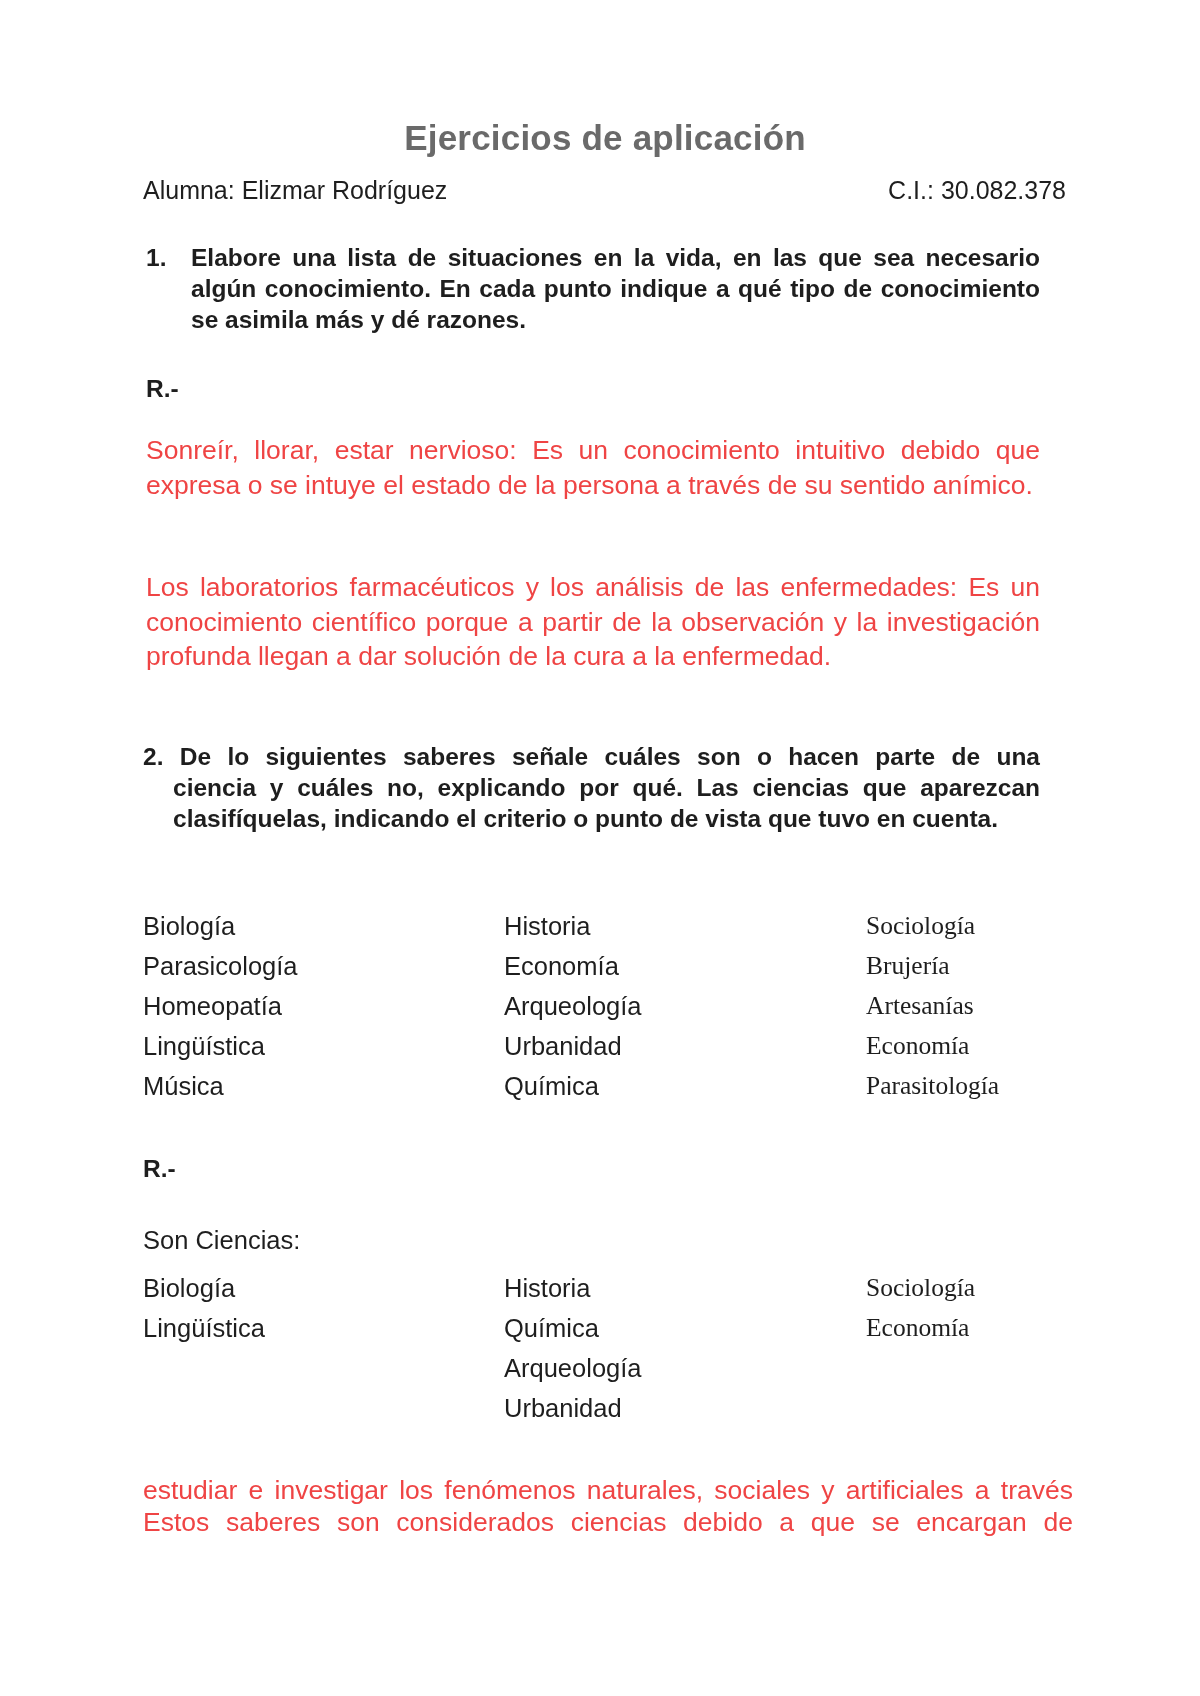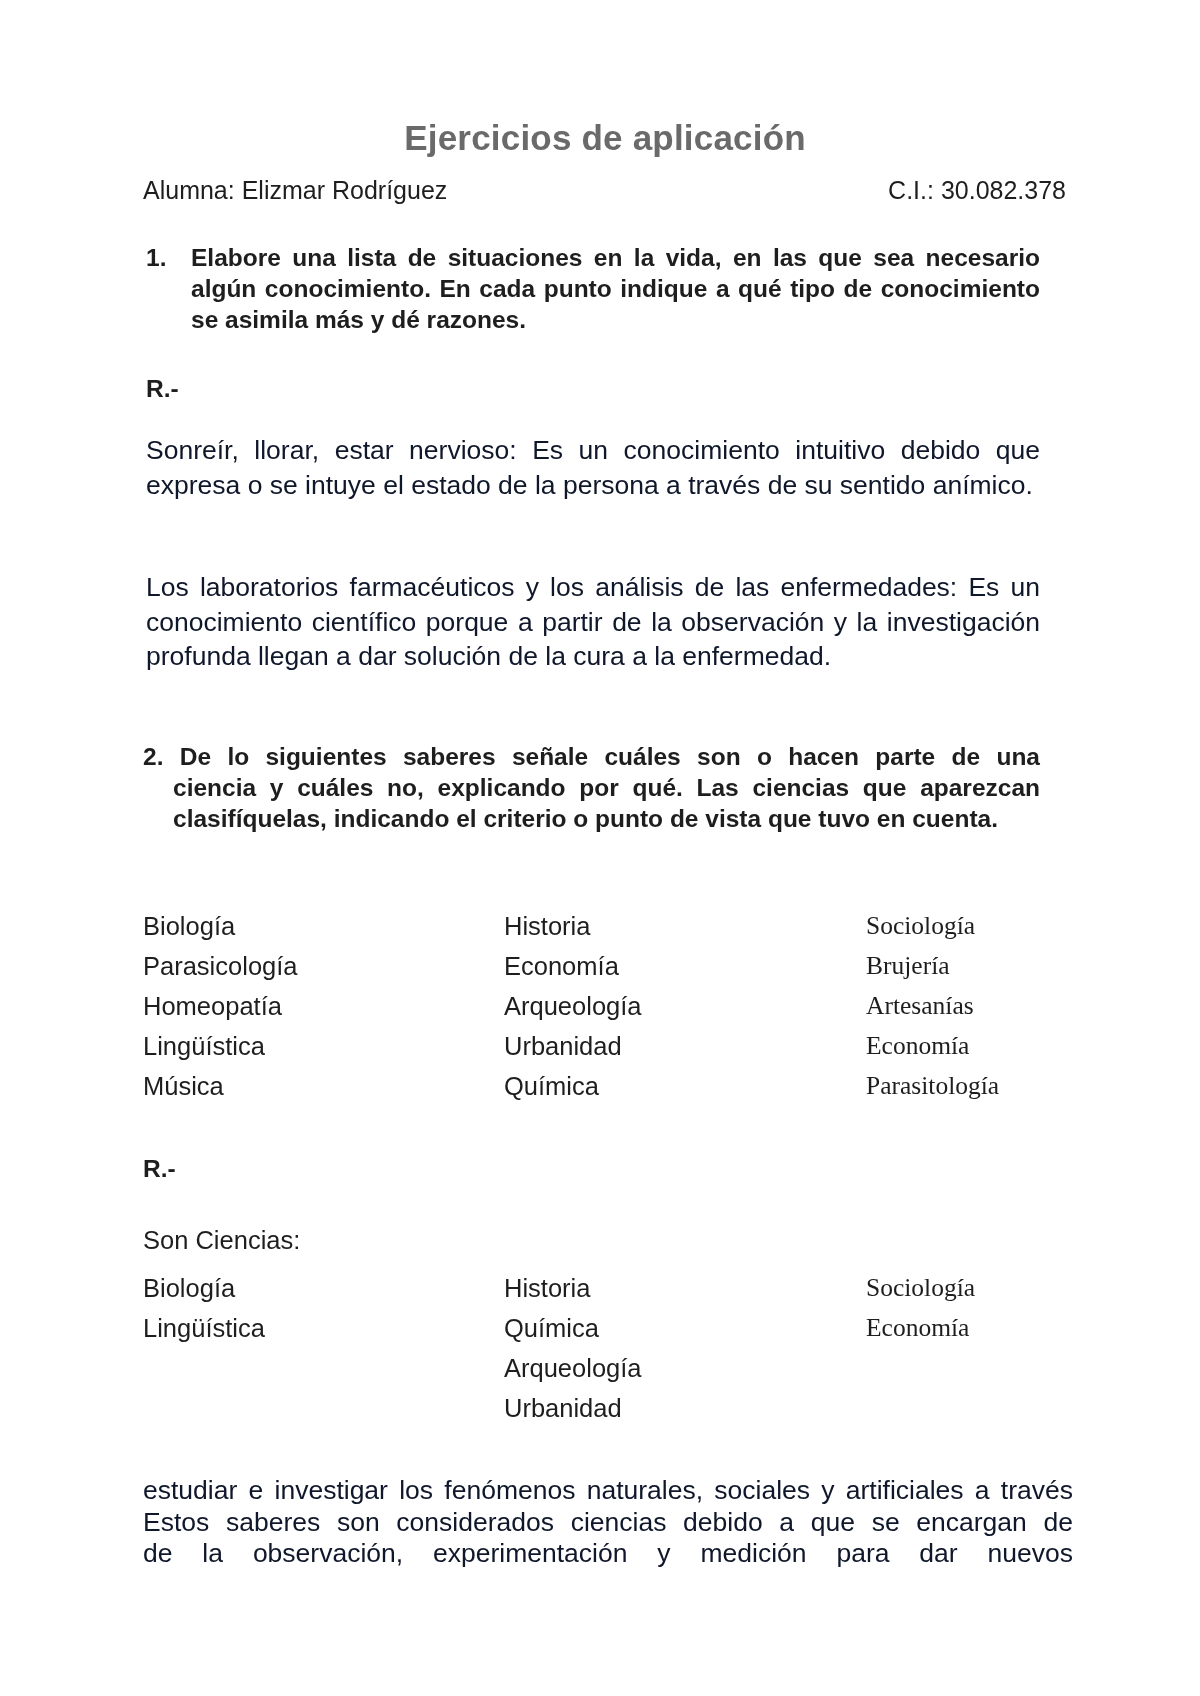--- a/index.html
+++ b/index.html
@@ -19,21 +19,21 @@
     text-align-last: left;
   }
   .q1 { top: 242px; left: 146px; width: 894px; }
   .q1 .num { position: absolute; left: 0; top: 0; }
   .q1 .txt { margin-left: 45px; display: block; text-align: justify; }
   .q2 { top: 741px; left: 143px; width: 897px; }
   .q2 .first { display: block; text-align: justify; text-align-last: justify; }
   .q2 .rest { display: block; margin-left: 30px; text-align: justify; }
   .r-label { font-size: 24.5px; font-weight: bold; }
   .para {
-    font-size: 26.5px; line-height: 34.5px; text-align: justify; color: #0f172a;
+    font-size: 26.5px; line-height: 34.5px; text-align: justify; color: #ef4444;
   }
   .p1 { top: 433px; left: 146px; width: 894px; }
   .p2 { top: 570px; left: 146px; width: 894px; }
   .p3 { top: 1475px; left: 143px; width: 930px; line-height: 31.5px; }
   .p3 .jl { display: block; text-align: justify; text-align-last: justify; }
   .col { font-size: 25.5px; line-height: 40px; }
   .c1 { left: 143px; } .c2 { left: 504px; } .c3 { left: 866px; font-family: Liberation Serif, serif; }
   .list1 { top: 906px; }
   .list2 { top: 1268px; }
   .son { top: 1190px; left: 143px; font-size: 25.5px; margin-top: 36px; }
@@ -107,14 +107,13 @@
   <span class="item">Urbanidad</span>
 </div>
 <div class="abs col c3 list2">
   <span class="item">Sociología</span>
   <span class="item">Economía</span>
 </div>
 
 <div class="abs para p3">
   <span class="jl">estudiar e investigar los fenómenos naturales, sociales y artificiales a través</span>
   <span class="jl">Estos saberes son considerados ciencias debido a que se encargan de</span>
-  <span class="jl">de la observación, experimentación y medición para dar nuevos</span>
 </div>
 
 </body></html>

